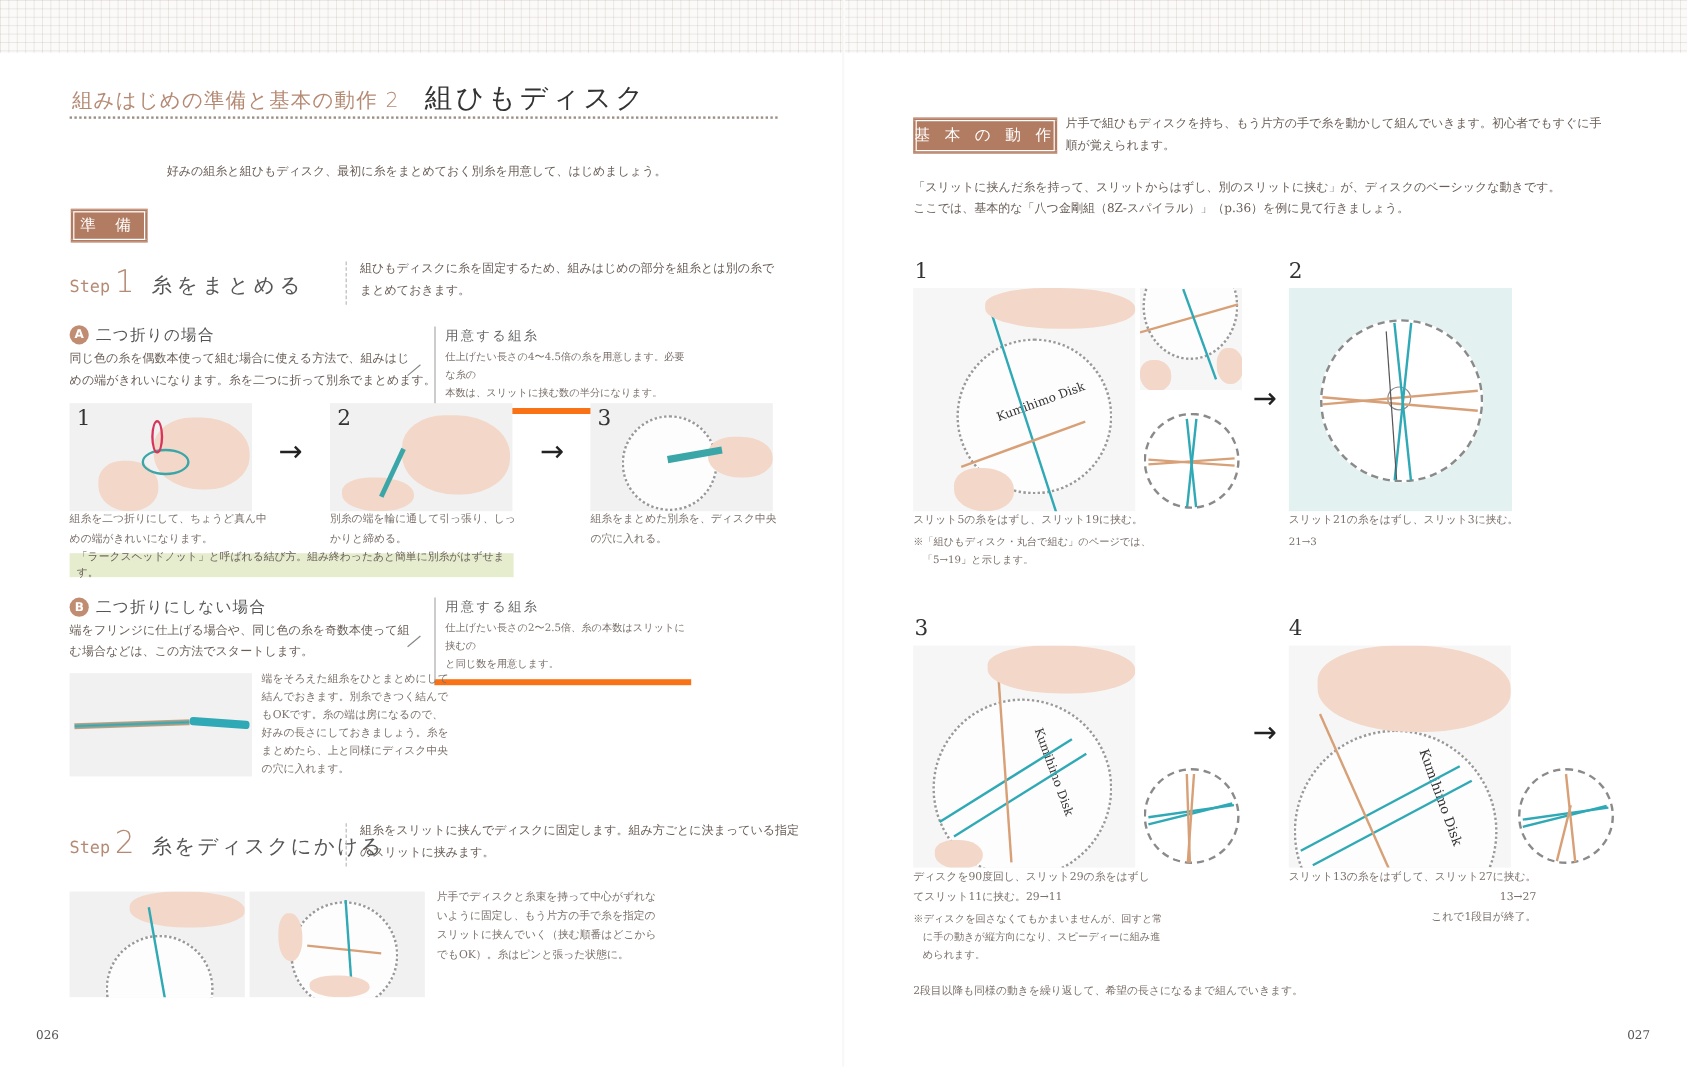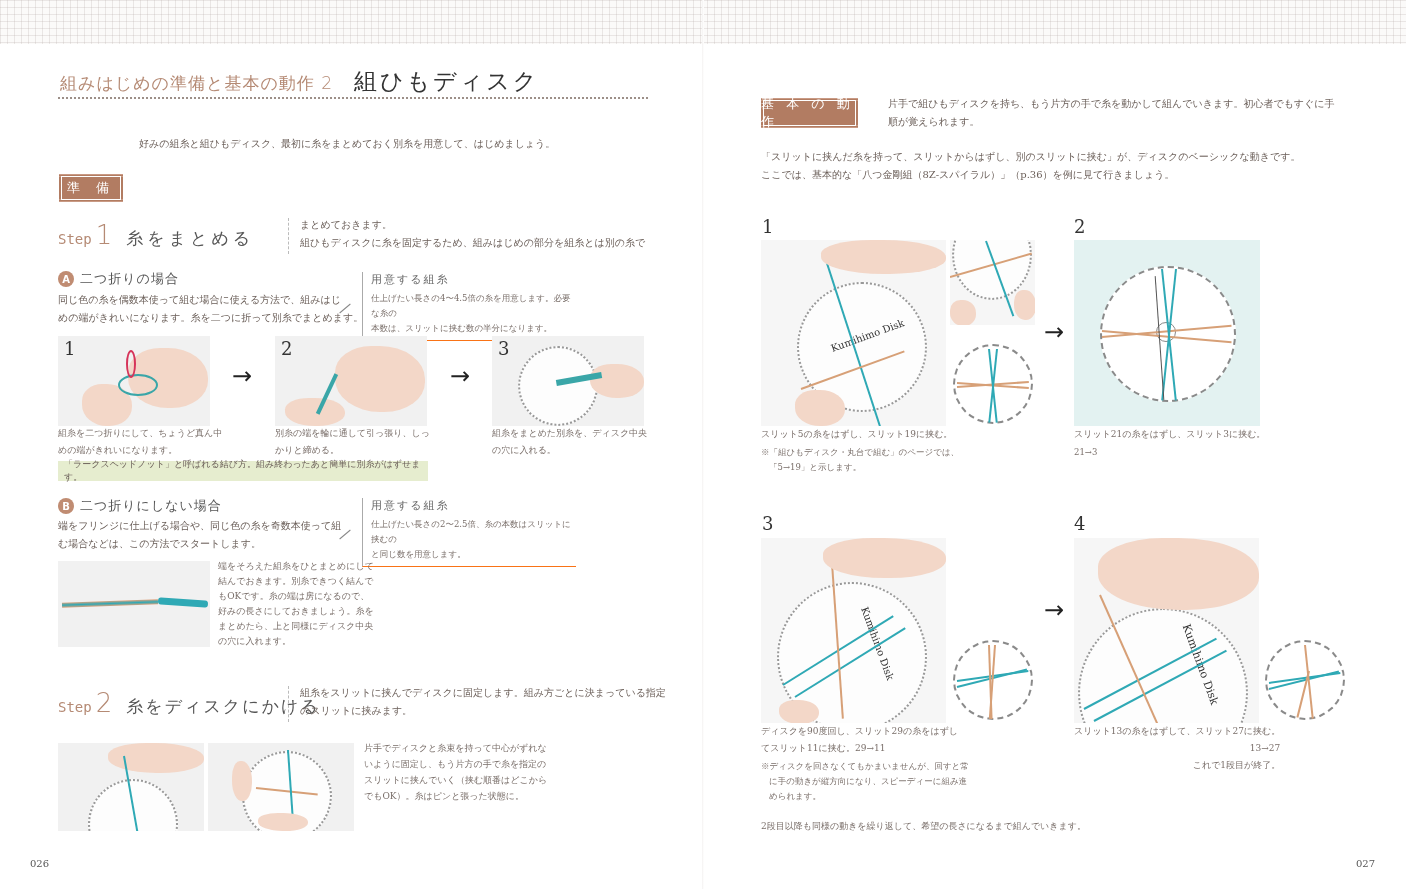--- a/index.html
+++ b/index.html
@@ -37,21 +37,21 @@
   .step-title { font-size: 17px; color: #555; letter-spacing: 4px; }
   .vline { border-left: 1px dashed #bbb; }
 
   .circle-letter {
     width: 16px; height: 16px; border-radius: 50%; background: #c08c72; color: #fff;
     font-family: "DejaVu Sans", sans-serif; font-size: 10px; font-weight: bold;
     display: flex; align-items: center; justify-content: center;
   }
   .sub-head { font-size: 13px; color: #555; letter-spacing: 1px; }
 
-  .note-box { border-left: 1px solid #aaa; border-bottom: 1px solid #f97316; padding: 0 0 4px 8px; }
+  .note-box { border-left: 1px solid #aaa; border-bottom: 5px solid #f97316; padding: 0 0 4px 8px; }
   .note-title { font-size: 11px; color: #666; letter-spacing: 2px; margin-bottom: 4px; }
   .note-pointer { width: 14px; border-top: 1px solid #888; transform: rotate(-40deg); }
 
   .green-band { background: #e6edcf; font-size: 9px; color: #6a5e58; display: flex; align-items: center; padding-left: 6px; }
 
   .photo { background: #f1f1f1; overflow: hidden; }
   .photo-num { font-size: 18px; color: #333; font-family: "DejaVu Serif", serif; }
   .arrow { font-size: 24px; color: #222; font-family: "DejaVu Sans", sans-serif; }
 
   .disk { position: absolute; border-radius: 50%; background: #fdfdfd; border: 2px dotted #999; }
@@ -77,22 +77,22 @@
   <div class="abs label-box" style="left:59px; top:130px; width:64px; height:28px;margin-top:44px;">準 備</div>
   <div class="abs body-text" style="left:139px; top:135px;">好みの組糸と組ひもディスク、最初に糸をまとめておく別糸を用意して、はじめましょう。</div>
 
   <div class="abs" style="left:58px; top:220px; display:flex; align-items:baseline; gap:4px;">
     <span class="step-word">Step</span>
     <span class="step-num">1</span>
     <span class="step-title" style="margin-left:10px;">糸をまとめる</span>
   </div>
   <div class="abs vline" style="left:288px; top:218px; height:36px;"></div>
   <div class="abs body-text" style="left:300px; top:216px;">
+    <div>組ひもディスクに糸を固定するため、組みはじめの部分を組糸とは別の糸で</div>
     <div>まとめておきます。</div>
-    <div>組ひもディスクに糸を固定するため、組みはじめの部分を組糸とは別の糸で</div>
   </div>
 
   <div class="abs" style="left:58px; top:270px; display:flex; align-items:center; gap:6px;">
     <span class="circle-letter">A</span>
     <span class="sub-head">二つ折りの場合</span>
   </div>
   <div class="abs body-text" style="left:58px; top:291px;">
     <div>同じ色の糸を偶数本使って組む場合に使える方法で、組みはじ</div>
     <div>めの端がきれいになります。糸を二つに折って別糸でまとめます。</div>
   </div>
@@ -196,21 +196,21 @@
     <div>いように固定し、もう片方の手で糸を指定の</div>
     <div>スリットに挟んでいく（挟む順番はどこから</div>
     <div>でもOK）。糸はピンと張った状態に。</div>
   </div>
 
   <div class="abs page-num" style="left:30px; top:858px;">026</div>
 </div>
 
 <div>
 
-  <div class="abs label-box" style="left:761px; top:98px; width:97px; height:30px; letter-spacing:4px;">基 本 の 動 作</div>
+  <div class="abs label-box" style="left:761px; top:98px; width:120px; height:30px; letter-spacing:4px;">基 本 の 動 作</div>
   <div class="abs body-text" style="left:888px; top:95px;">
     <div>片手で組ひもディスクを持ち、もう片方の手で糸を動かして組んでいきます。初心者でもすぐに手</div>
     <div>順が覚えられます。</div>
   </div>
   <div class="abs body-text" style="left:761px; top:148px;">
     <div>「スリットに挟んだ糸を持って、スリットからはずし、別のスリットに挟む」が、ディスクのベーシックな動きです。</div>
     <div>ここでは、基本的な「八つ金剛組（8Z-スパイラル）」（p.36）を例に見て行きましょう。</div>
   </div>
 
   <div class="abs photo-num" style="left:762px; top:216px;">1</div>

